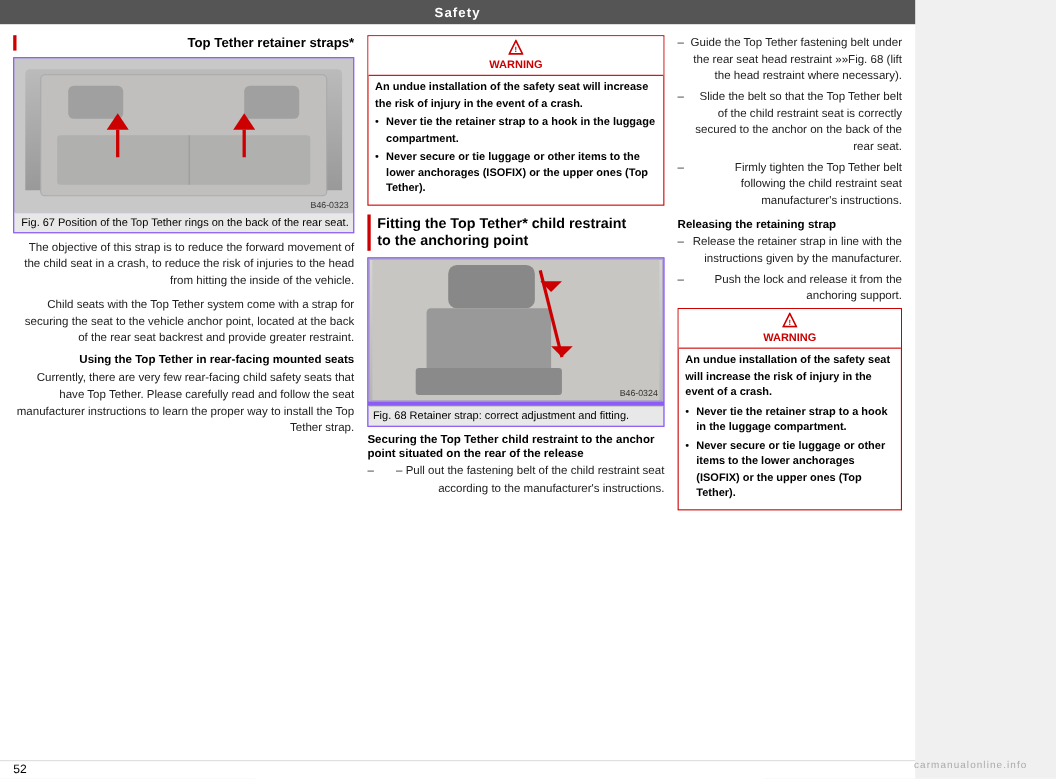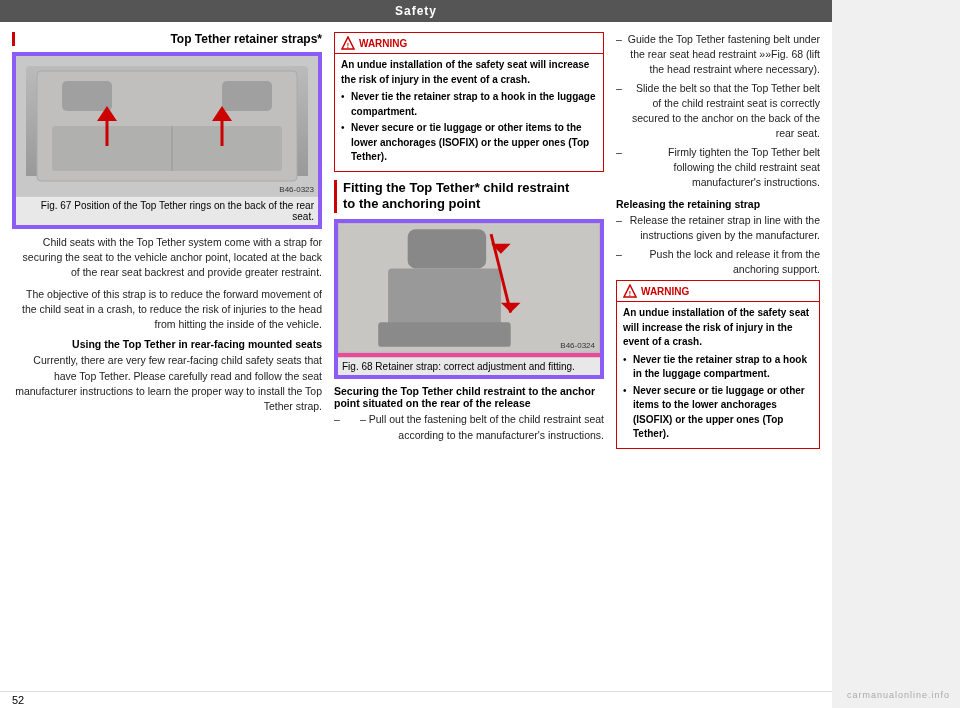--- a/index.html
+++ b/index.html
@@ -46,23 +46,23 @@
       flex: 1;
     }
     .section-title {
       font-size: 12px;
       font-weight: bold;
       border-left: 3px solid #c00;
       padding-left: 6px;
       margin-bottom: 6px;
     }
     .figure-box {
-      border: 4px solid #8b5cf6;
+      border: 1px solid #8b5cf6;
       margin-bottom: 6px;
-      background: #ec4899;
+      background: #8b5cf6;
       position: relative;
     }
     .trunk-img {
       width: 100%;
       height: 140px;
       background: #c8c8c8;
       position: relative;
     }
     .trunk-interior {
       position: absolute;
@@ -102,20 +102,21 @@
     .warning-header {
       background: #fff;
       padding: 3px 6px;
       font-size: 10px;
       font-weight: bold;
       color: #c00;
       display: flex;
       align-items: center;
       gap: 4px;
       border-bottom: 1px solid #c00;
+      flex-direction: column;
     }
     .warning-triangle {
       width: 14px;
       height: 14px;
       display: inline-block;
     }
     .warning-content {
       padding: 4px 6px;
       font-size: 10px;
       line-height: 1.45;
@@ -167,21 +168,21 @@
     }
     .bottom-bar {
       display: flex;
       align-items: center;
       padding: 2px 12px;
       border-top: 1px solid #ddd;
     }
     .watermark {
       position: absolute;
       bottom: 8px;
-      right: 10px;
+      right: 26px;
       font-size: 9px;
       color: #aaa;
       letter-spacing: 1px;
     }
   </style>
 </head>
 <body>
 
 <div class="page">
 
@@ -213,22 +214,22 @@
             <polygon points="85,50 75,65 95,65" fill="#c00"></polygon>
             <line x1="85" y1="65" x2="85" y2="90" stroke="#c00" stroke-width="3"></line>
             <polygon points="200,50 190,65 210,65" fill="#c00"></polygon>
             <line x1="200" y1="65" x2="200" y2="90" stroke="#c00" stroke-width="3"></line>
           </svg>
           <span class="fig-code">B46-0323</span>
         </div>
         <div class="figure-caption">Fig. 67  Position of the Top Tether rings on the back of the rear seat.</div>
       </div>
 
+      <div class="body-text">The objective of this strap is to reduce the forward movement of the child seat in a crash, to reduce the risk of injuries to the head from hitting the inside of the vehicle.</div>
       <div class="body-text">Child seats with the Top Tether system come with a strap for securing the seat to the vehicle anchor point, located at the back of the rear seat backrest and provide greater restraint.</div>
-      <div class="body-text">The objective of this strap is to reduce the forward movement of the child seat in a crash, to reduce the risk of injuries to the head from hitting the inside of the vehicle.</div>
       <div class="sub-title">Using the Top Tether in rear-facing mounted seats</div>
       <div class="body-text">Currently, there are very few rear-facing child safety seats that have Top Tether. Please carefully read and follow the seat manufacturer instructions to learn the proper way to install the Top Tether strap.</div>
     </div>
 
     <div class="middle-col">
 
       <div class="warning-box">
         <div class="warning-header">
           <svg class="warning-triangle" viewBox="0 0 14 14">
             <polygon points="7,1 13,13 1,13" fill="none" stroke="#c00" stroke-width="1.5"></polygon>

